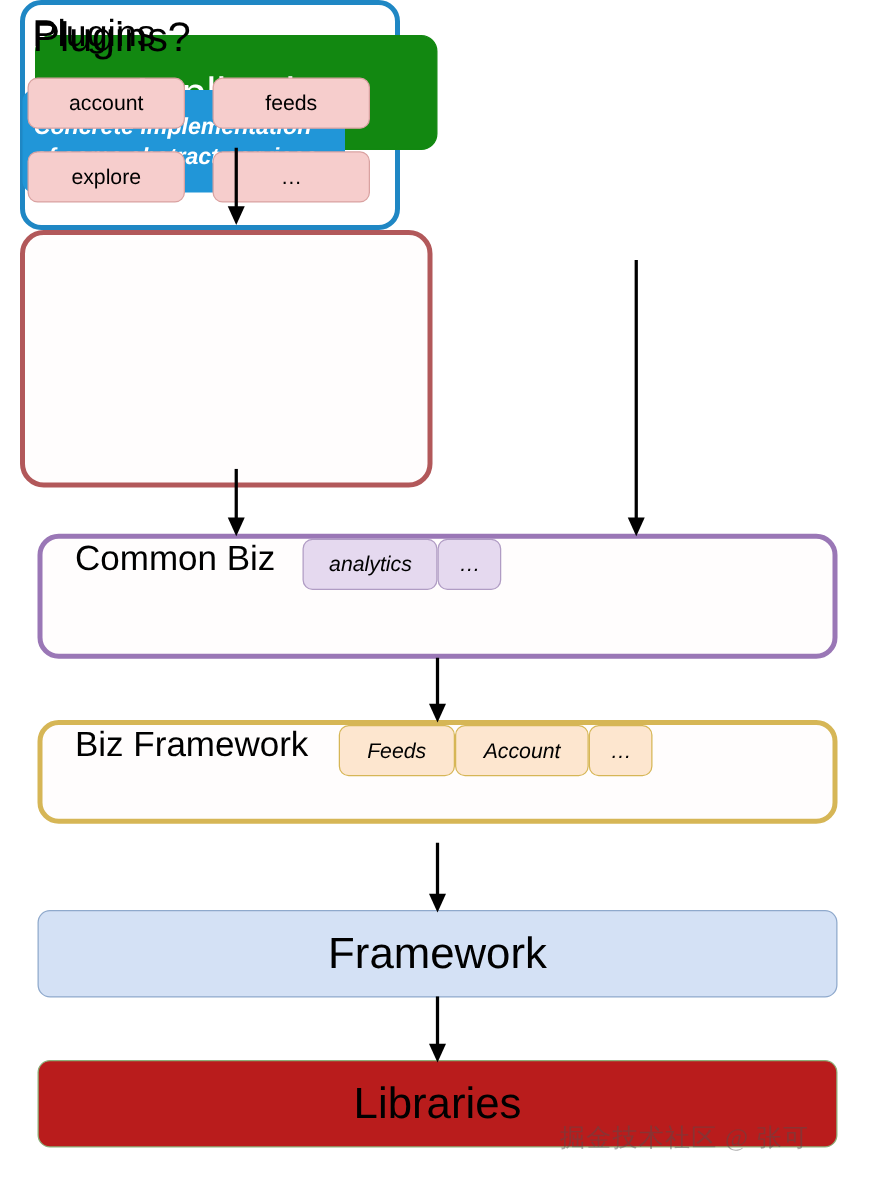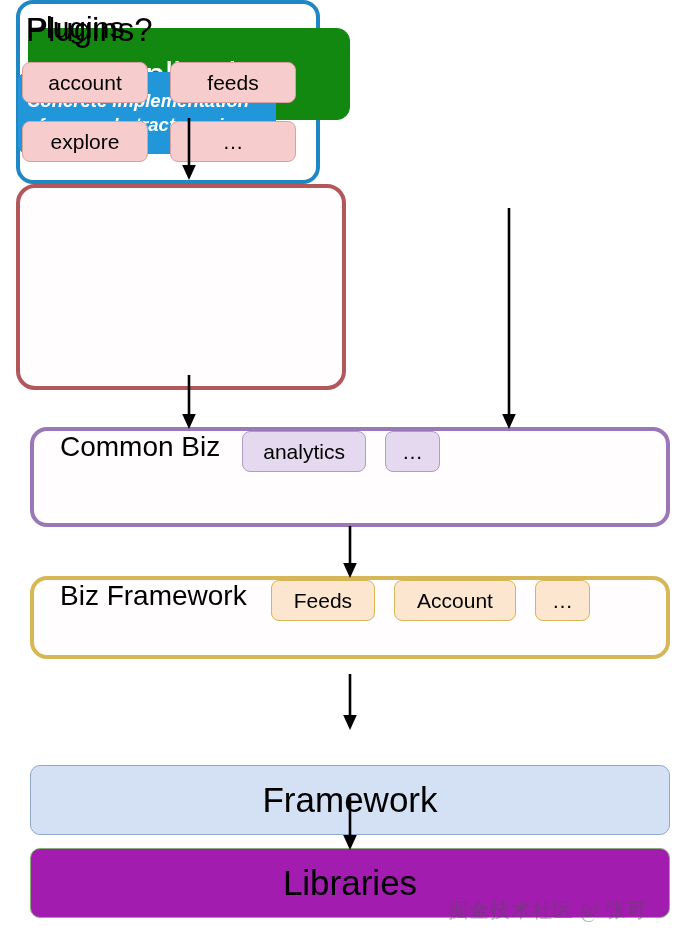--- a/index.html
+++ b/index.html
@@ -119,21 +119,21 @@
     width: 274px;
     display: flex;
     flex-wrap: wrap;
     gap: 18px 22px;
   }
   .chip {
     box-sizing: border-box;
     display: flex;
     align-items: center;
     justify-content: center;
-    font-size: 21px;
+    font-size: 17px;
     color: #000000;
     border-radius: 8px;
   }
   .chip-feature {
     width: 126px;
     height: 41px;
     background: #f6cdcc;
     border: 1px solid #d9a2a1;
   }
 
@@ -148,21 +148,21 @@
     background: #fffdfd;
   }
   .layer-row .row-title {
     font-size: 28px;
     color: #000000;
     white-space: nowrap;
   }
   .row-chips {
     display: flex;
     align-items: center;
-    gap: 19px;
+    font-style: italic;
   }
 
   #commonbiz-row {
     top: 427px;
     height: 100px;
     border: 4px solid #9a77b6;
     border-radius: 17px;
     padding-left: 26px;
   }
   #commonbiz-row .row-chips { margin-left: 22px; }
@@ -199,26 +199,25 @@
     display: flex;
     align-items: center;
     justify-content: center;
     border-radius: 10px;
   }
   #framework-bar {
     top: 728px;
     height: 70px;
     background: #d4e1f5;
     border: 1px solid #8fa9cc;
-    margin-top: 37px;
   }
   #libraries-bar {
     top: 848px;
     height: 70px;
-    background: #a21caf;
+    background: #b91c1c;
     border: 1px solid #8cae78;
   }
   .bottom-bar .label {
     font-size: 35px;
     color: #000000;
   }
 
   
   .arrow {
     position: absolute;

